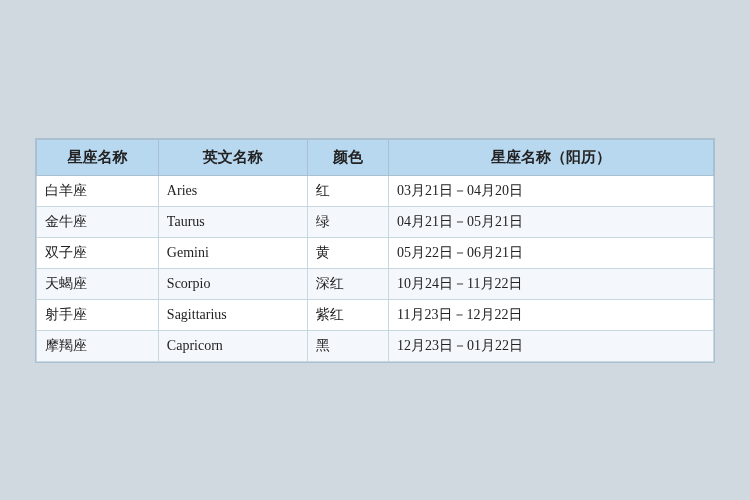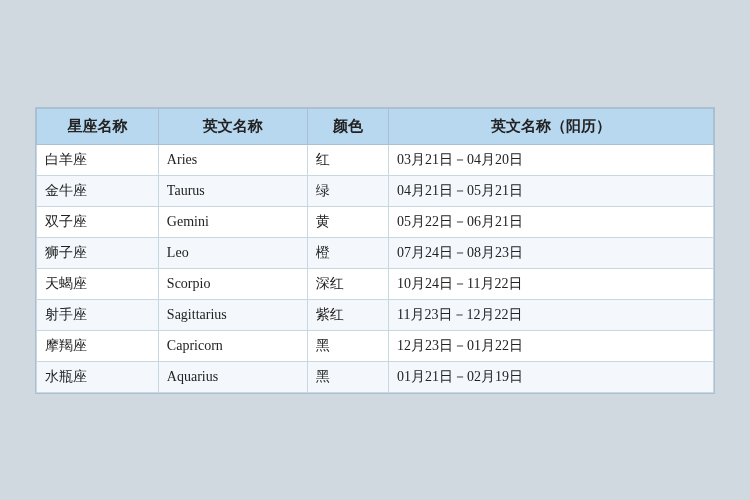--- a/index.html
+++ b/index.html
@@ -50,21 +50,21 @@
 </head>
 <body>
 
 <div class="table-wrapper">
   <table>
     <thead>
       <tr>
         <th class="col-cn">星座名称</th>
         <th class="col-en">英文名称</th>
         <th class="col-color">颜色</th>
-        <th class="col-date">英文名称（阳历）</th>
+        <th class="col-date">星座名称（阳历）</th>
       </tr>
     </thead>
     <tbody id="table-body">
     <tr>
           <td>白羊座</td>
           <td>Aries</td>
           <td>红</td>
           <td>03月21日－04月20日</td>
         </tr>
         <tr>
@@ -73,44 +73,32 @@
           <td>绿</td>
           <td>04月21日－05月21日</td>
         </tr>
         <tr>
           <td>双子座</td>
           <td>Gemini</td>
           <td>黄</td>
           <td>05月22日－06月21日</td>
         </tr>
         <tr>
-          <td>狮子座</td>
-          <td>Leo</td>
-          <td>橙</td>
-          <td>07月24日－08月23日</td>
-        </tr>
-        <tr>
           <td>天蝎座</td>
           <td>Scorpio</td>
           <td>深红</td>
           <td>10月24日－11月22日</td>
         </tr>
         <tr>
           <td>射手座</td>
           <td>Sagittarius</td>
           <td>紫红</td>
           <td>11月23日－12月22日</td>
         </tr>
         <tr>
           <td>摩羯座</td>
           <td>Capricorn</td>
           <td>黑</td>
           <td>12月23日－01月22日</td>
         </tr>
-        <tr>
-          <td>水瓶座</td>
-          <td>Aquarius</td>
-          <td>黑</td>
-          <td>01月21日－02月19日</td>
-        </tr>
       </tbody>
   </table>
 </div>
 
 </body></html>

